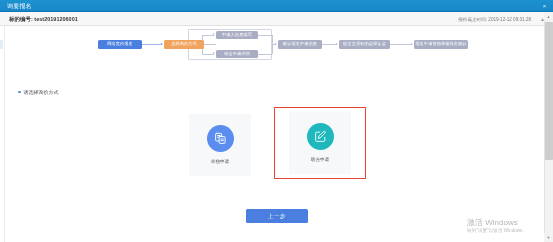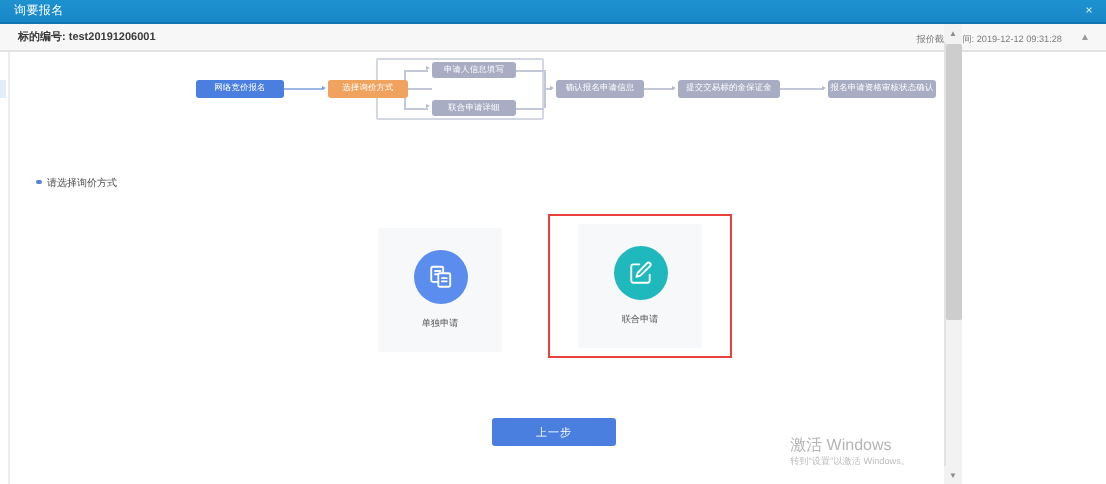--- a/index.html
+++ b/index.html
@@ -14,21 +14,21 @@
     font-family: "Liberation Sans", "DejaVu Sans", sans-serif;
     font-size: 6px;
     color: #333;
     position: relative;
   }
 
   
   #app-window {
     position: absolute;
     left: 0; top: 0;
-    width: 481px; height: 242px;
+    width: 553px; height: 242px;
     background: #ffffff;
     box-sizing: border-box;
   }
 
   
   #title-bar {
     position: absolute;
     left: 0; top: 0;
     width: 553px; height: 12px;
     background: linear-gradient(#1d92d0, #1887c8);

